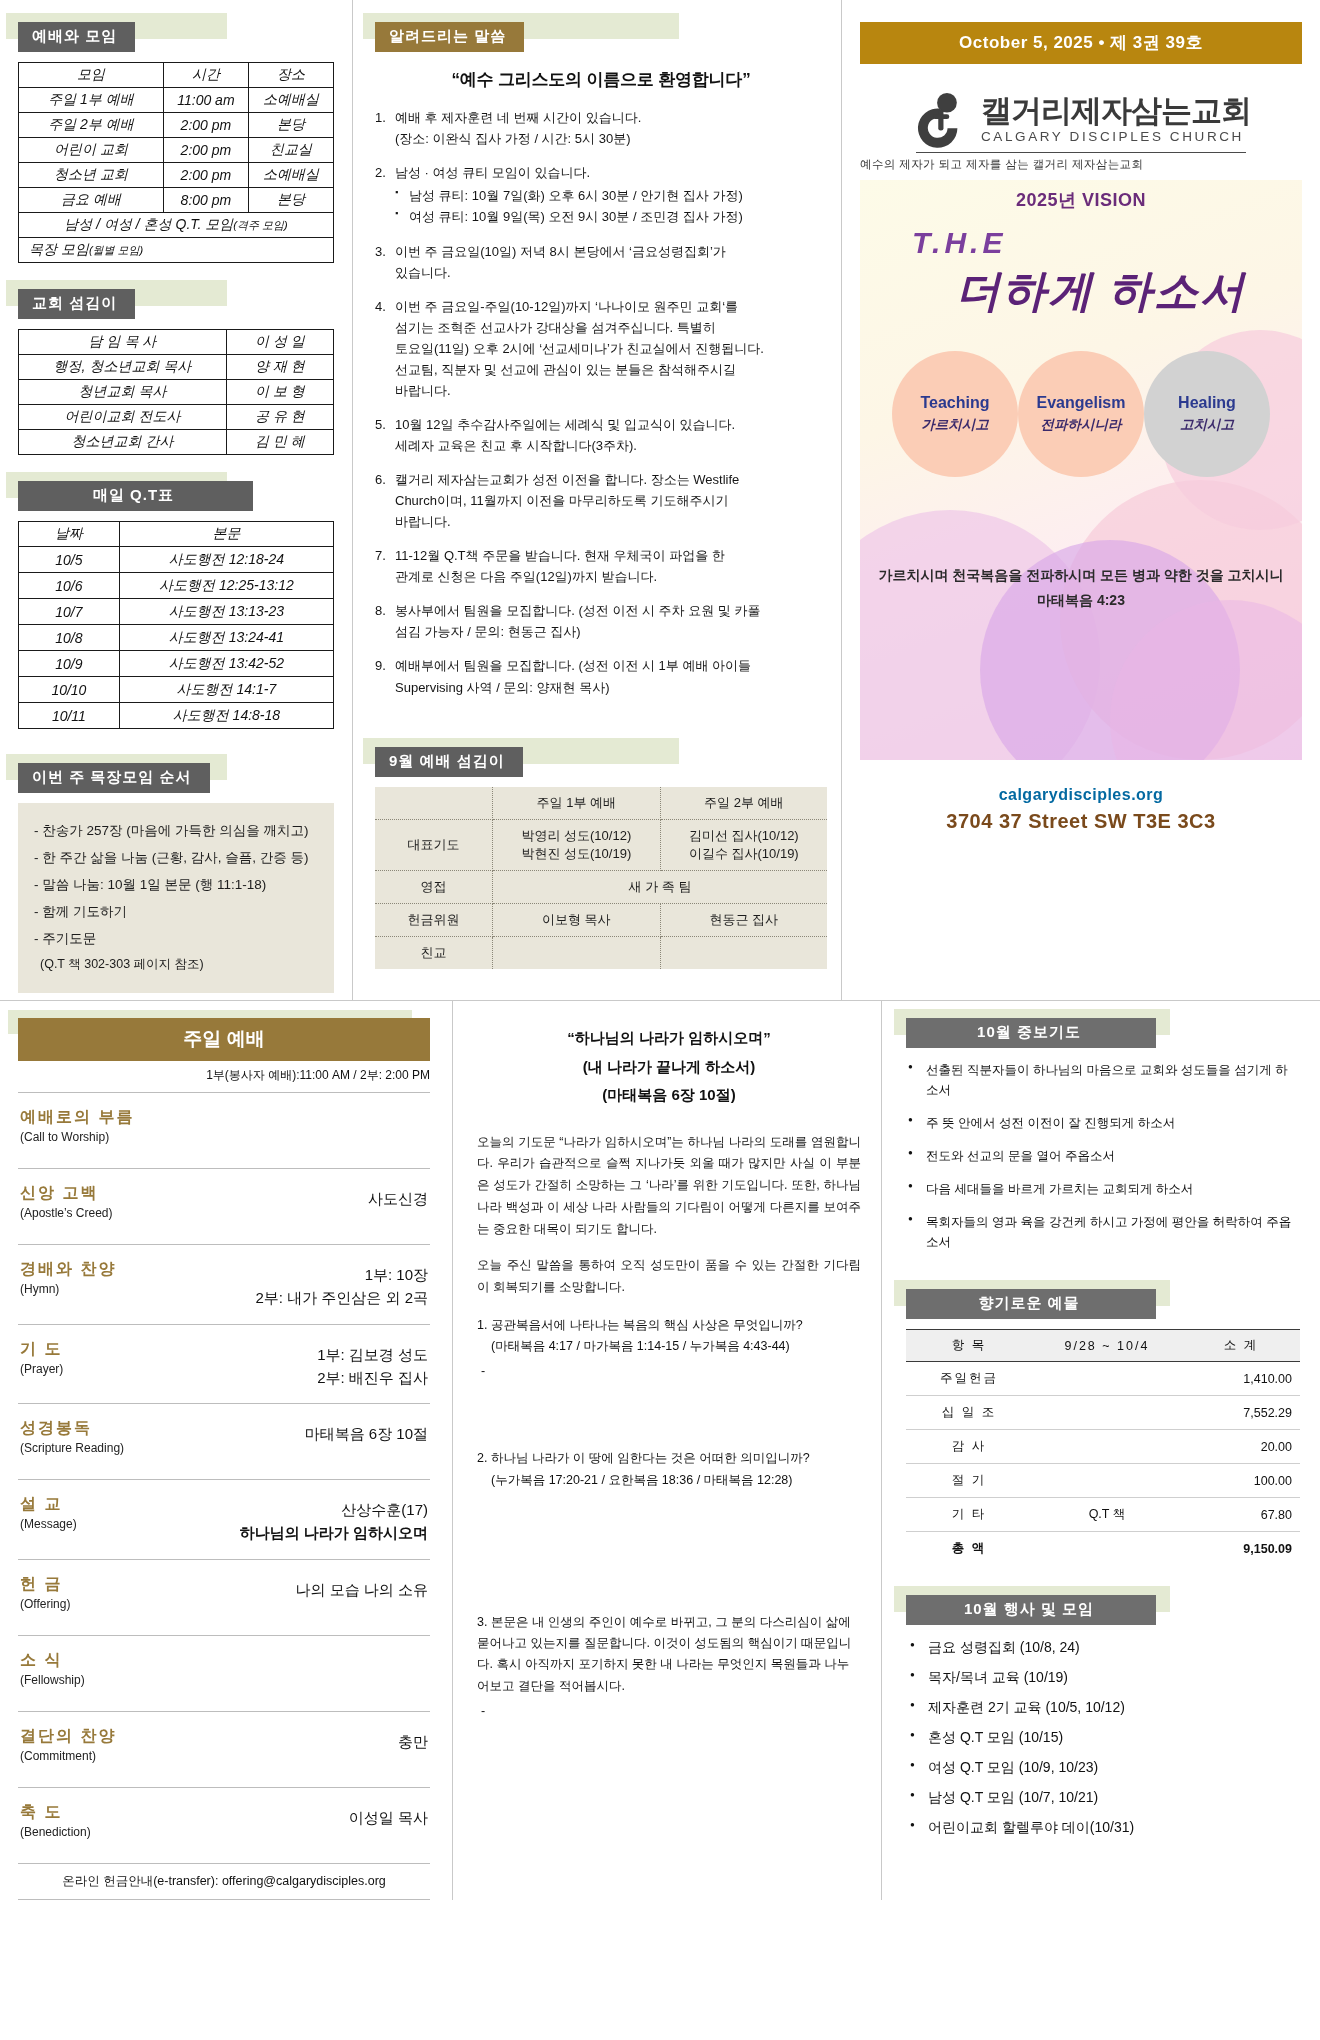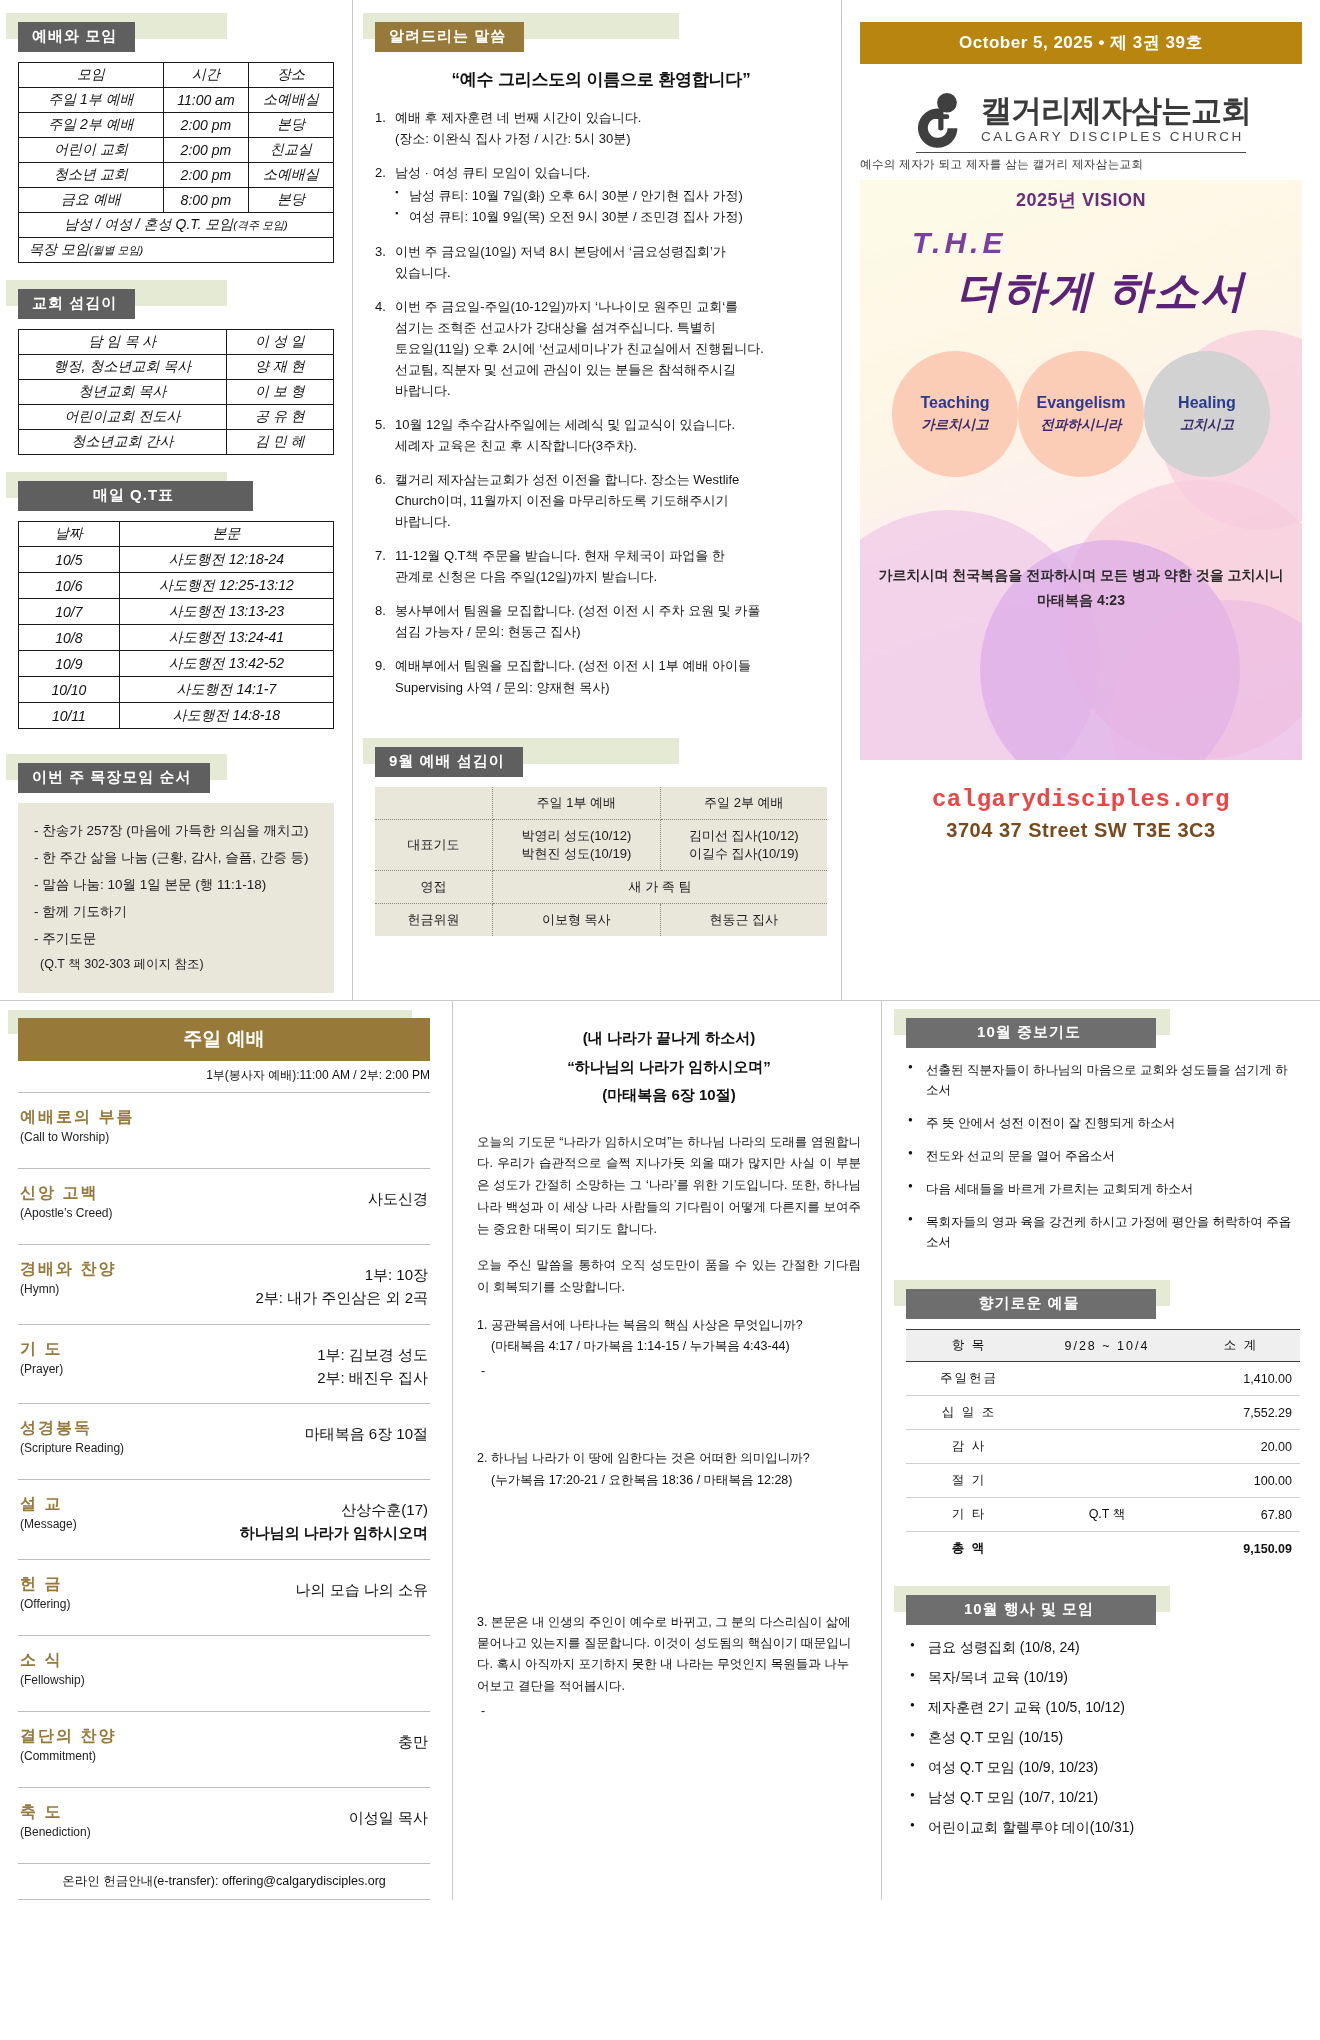--- a/index.html
+++ b/index.html
@@ -105,21 +105,21 @@
     align-items:center; margin-top:30px; }
   .circ { width:126px; height:126px; border-radius:50%; display:flex; flex-direction:column;
     align-items:center; justify-content:center; }
   .circ.peach { background:#fbcdb6; }
   .circ.gray  { background:#d2d2d2; }
   .circ .en { font-size:16px; color:#2b3a8f; font-weight:bold; }
   .circ .kr { font-size:13.5px; color:#3b2a6b; margin-top:4px; font-style:italic; font-weight:bold;}
   .verse { position:relative; z-index:6; text-align:center; font-size:14px; color:#2a2a2a;
     margin-top:86px; line-height:1.75; font-weight:bold; }
   .contact { text-align:center; margin-top:26px; }
-  .contact .web { color:#ef4444; font-weight:bold; font-size:24px; letter-spacing:0.5px;font-family:Liberation Mono, monospace;}
+  .contact .web { color:#0369a1; font-weight:bold; font-size:16px; letter-spacing:0.5px;}
   .contact .addr { color:#7a4a1c; font-weight:bold; font-size:20px; margin-top:6px; letter-spacing:0.5px;}
 
   
   .hr-full { position:absolute; left:0; top:1000px; width:1320px; border-top:1px solid #c9c9c9; }
   .bottom { display:flex; width:1320px; }
   .b-left { width:452px; padding:18px 22px 0 18px; }
   .b-mid  { width:430px; padding:24px 20px 0 24px; border-left:1px solid #c9c9c9; border-right:1px solid #c9c9c9;}
   .b-right{ width:438px; padding:18px 20px 0 24px; }
 
   .worship-head { background:#97793a; color:#fff; text-align:center; font-weight:bold;
@@ -398,20 +398,25 @@
         </tr>
         <tr>
           <td class="lbl">영접</td>
           <td colspan="2">새  가  족  팀</td>
         </tr>
         <tr>
           <td class="lbl">헌금위원</td>
           <td>이보형 목사</td>
           <td>현동근 집사</td>
         </tr>
+        <tr>
+          <td class="lbl">친교</td>
+          <td></td>
+          <td></td>
+        </tr>
       </tbody>
         </table>
 
     </div>
 
     <div class="col-right">
 
       <div class="datebar">October 5, 2025 • 제 3권 39호</div>
 
       <div class="logo-area">
@@ -581,22 +586,22 @@
         <div class="wr-right">
           <div>이성일 목사</div>
         </div>
       </div>
 
       <div class="etransfer">온라인 헌금안내(e-transfer):  offering@calgarydisciples.org</div>
     </div>
 
     <div class="b-mid">
       <div class="sermon-title">
+        <div>“하나님의 나라가 임하시오며”</div>
         <div>(내 나라가 끝나게 하소서)</div>
-        <div>“하나님의 나라가 임하시오며”</div>
         <div>(마태복음 6장 10절)</div>
       </div>
 
       <div class="sermon-body">
         <p>오늘의 기도문 “나라가 임하시오며”는 하나님 나라의 도래를 염원합니다. 우리가 습관적으로 슬쩍 지나가듯 외울 때가 많지만 사실 이 부분은 성도가 간절히 소망하는 그 ‘나라’를 위한 기도입니다. 또한, 하나님 나라 백성과 이 세상 나라 사람들의 기다림이 어떻게 다른지를 보여주는 중요한 대목이 되기도 합니다.</p>
         <p>오늘 주신 말씀을 통하여 오직 성도만이 품을 수 있는 간절한 기다림이 회복되기를 소망합니다.</p>
       </div>
 
       <div class="q-item">
         <div><span>1.</span> <span>공관복음서에 나타나는 복음의 핵심 사상은 무엇입니까?</span></div>

